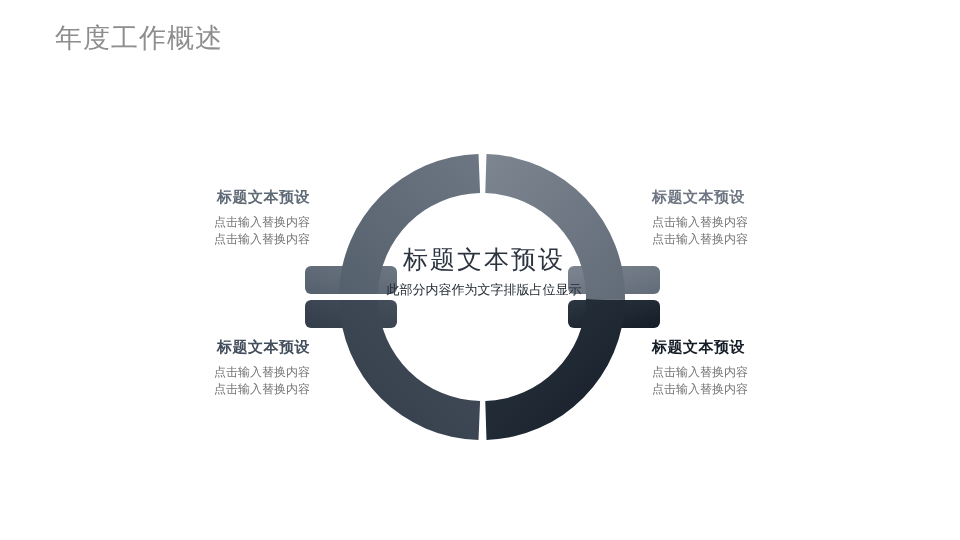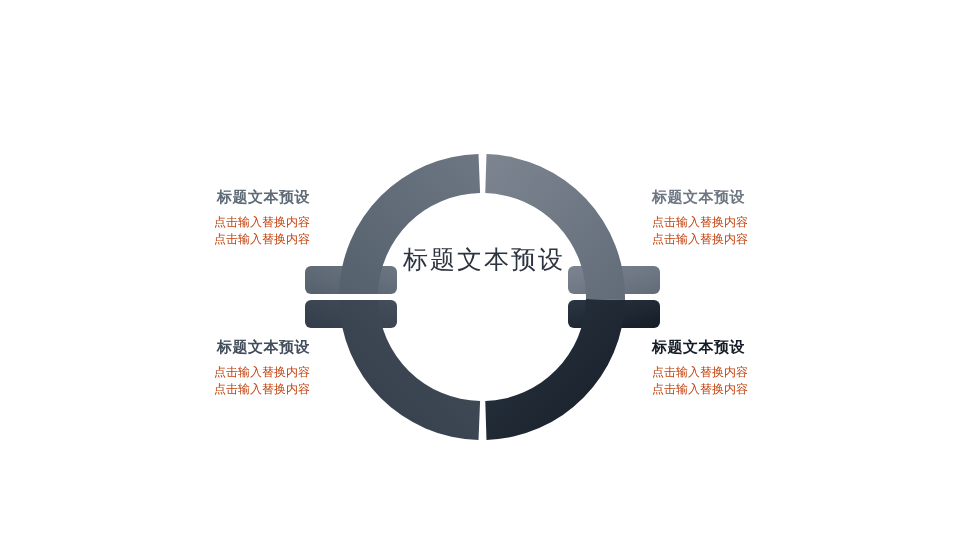--- a/index.html
+++ b/index.html
@@ -94,21 +94,21 @@
     font-size: 15px;
     font-weight: bold;
     line-height: 22px;
     letter-spacing: 0.5px;
     white-space: nowrap;
     margin-bottom: 6px;
   }
   .callout .c-line {
     font-size: 12px;
     line-height: 17px;
-    color: #c2410c;
+    color: #737373;
     white-space: nowrap;
   }
 
   .callout.right-side { text-align: left; }
   .callout.left-side  { text-align: right; }
 
   #callout-tl { left: 110px; top: 186px; }
   #callout-tr { left: 652px; top: 186px; }
   #callout-bl { left: 110px; top: 336px; }
   #callout-br { left: 652px; top: 336px; }
@@ -117,20 +117,21 @@
   #callout-tl .c-title { color: #5f6a77; }
   #callout-tr .c-title { color: #6d7682; }
   #callout-bl .c-title { color: #434e5c; }
   #callout-br .c-title { color: #141c26; }
 </style>
 </head>
 <body>
 
 <div id="slide">
 
+  <div id="slide-title">年度工作概述</div>
 
   <div id="diagram">
 
     <svg id="ring-svg" viewBox="0 0 385 315">
       <defs>
         <linearGradient id="gTL" x1="0" y1="1" x2="1" y2="0">
           <stop offset="0%" stop-color="#55606d"></stop>
           <stop offset="100%" stop-color="#6d7783"></stop>
         </linearGradient>
         <linearGradient id="gTR" x1="0" y1="0" x2="1" y2="1">
@@ -173,20 +174,21 @@
       <path fill="url(#gBL)" d="M 188.51 299.99
                A 143 143 0 0 1 49.03 160.00
                L 88.02 160.00
                A 104 104 0 0 0 190.09 260.99
                Z"></path>
     </svg>
 
     <div id="center-text">
       <div id="center-heading">标题文本预设</div>
       <div id="center-sub">
+        <div>此部分内容作为文字排版占位显示</div>
       </div>
     </div>
   </div>
 
   <div class="callout left-side" id="callout-tl">
     <div class="c-title">标题文本预设</div>
     <div class="c-line">点击输入替换内容</div>
     <div class="c-line">点击输入替换内容</div>
   </div>
 

